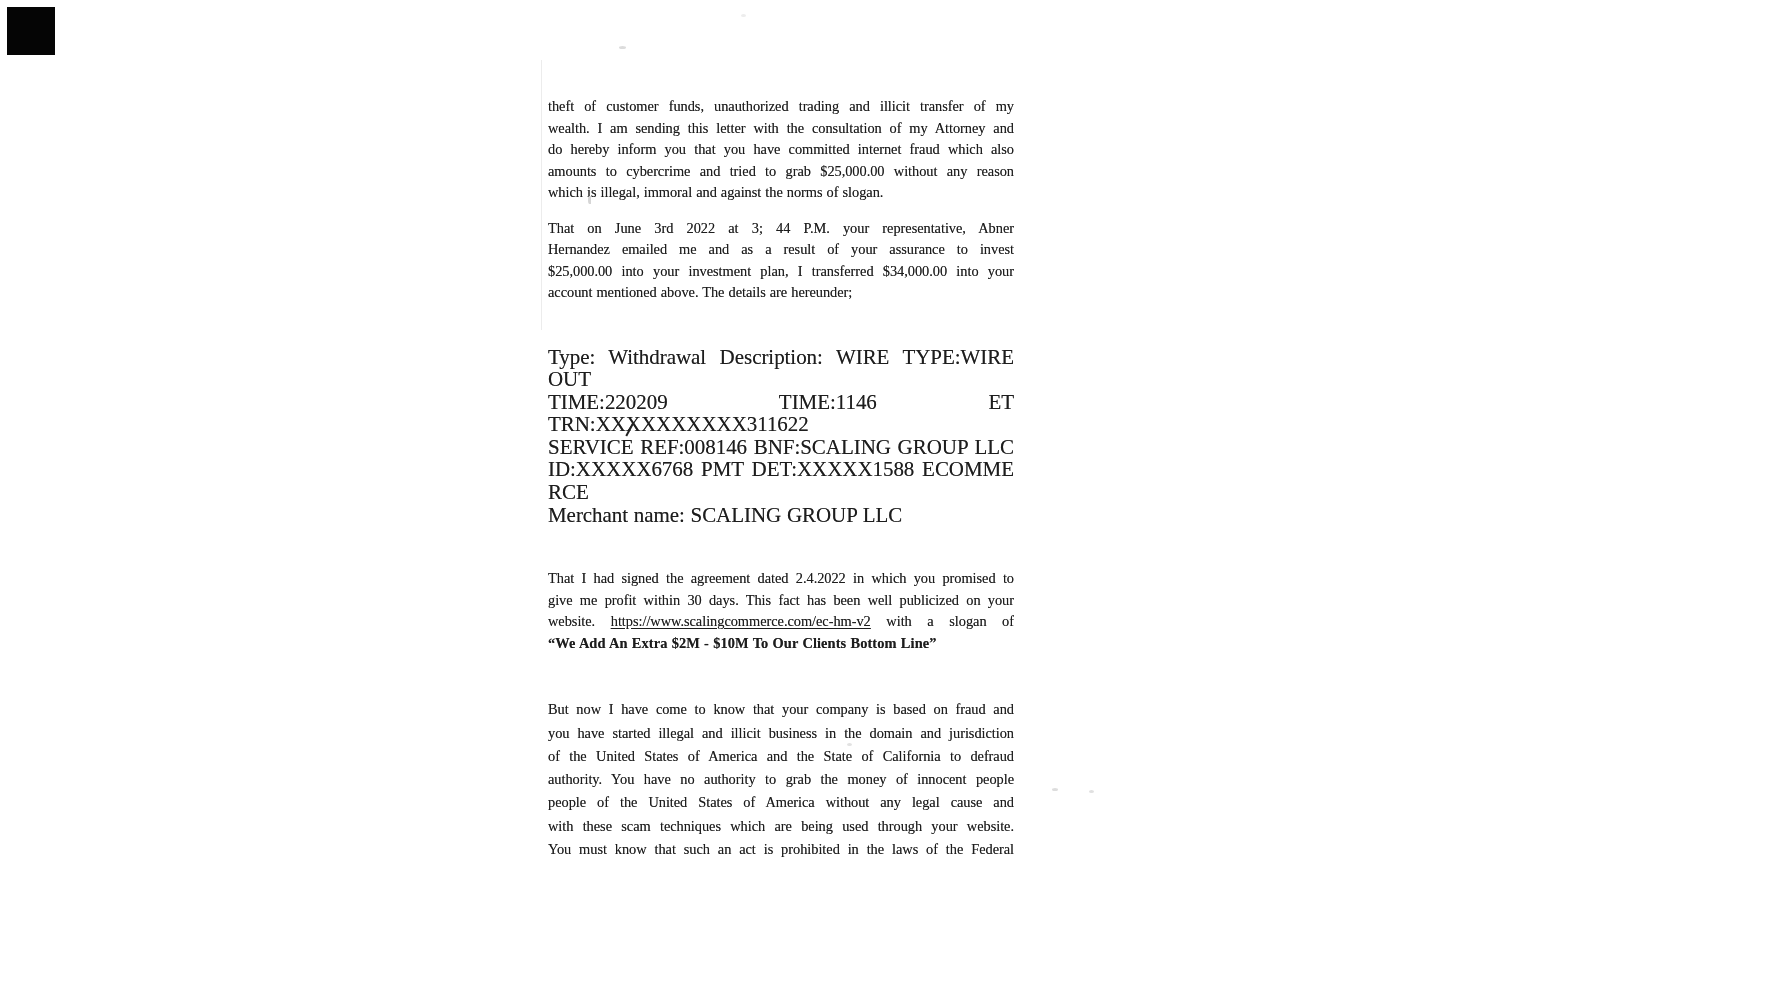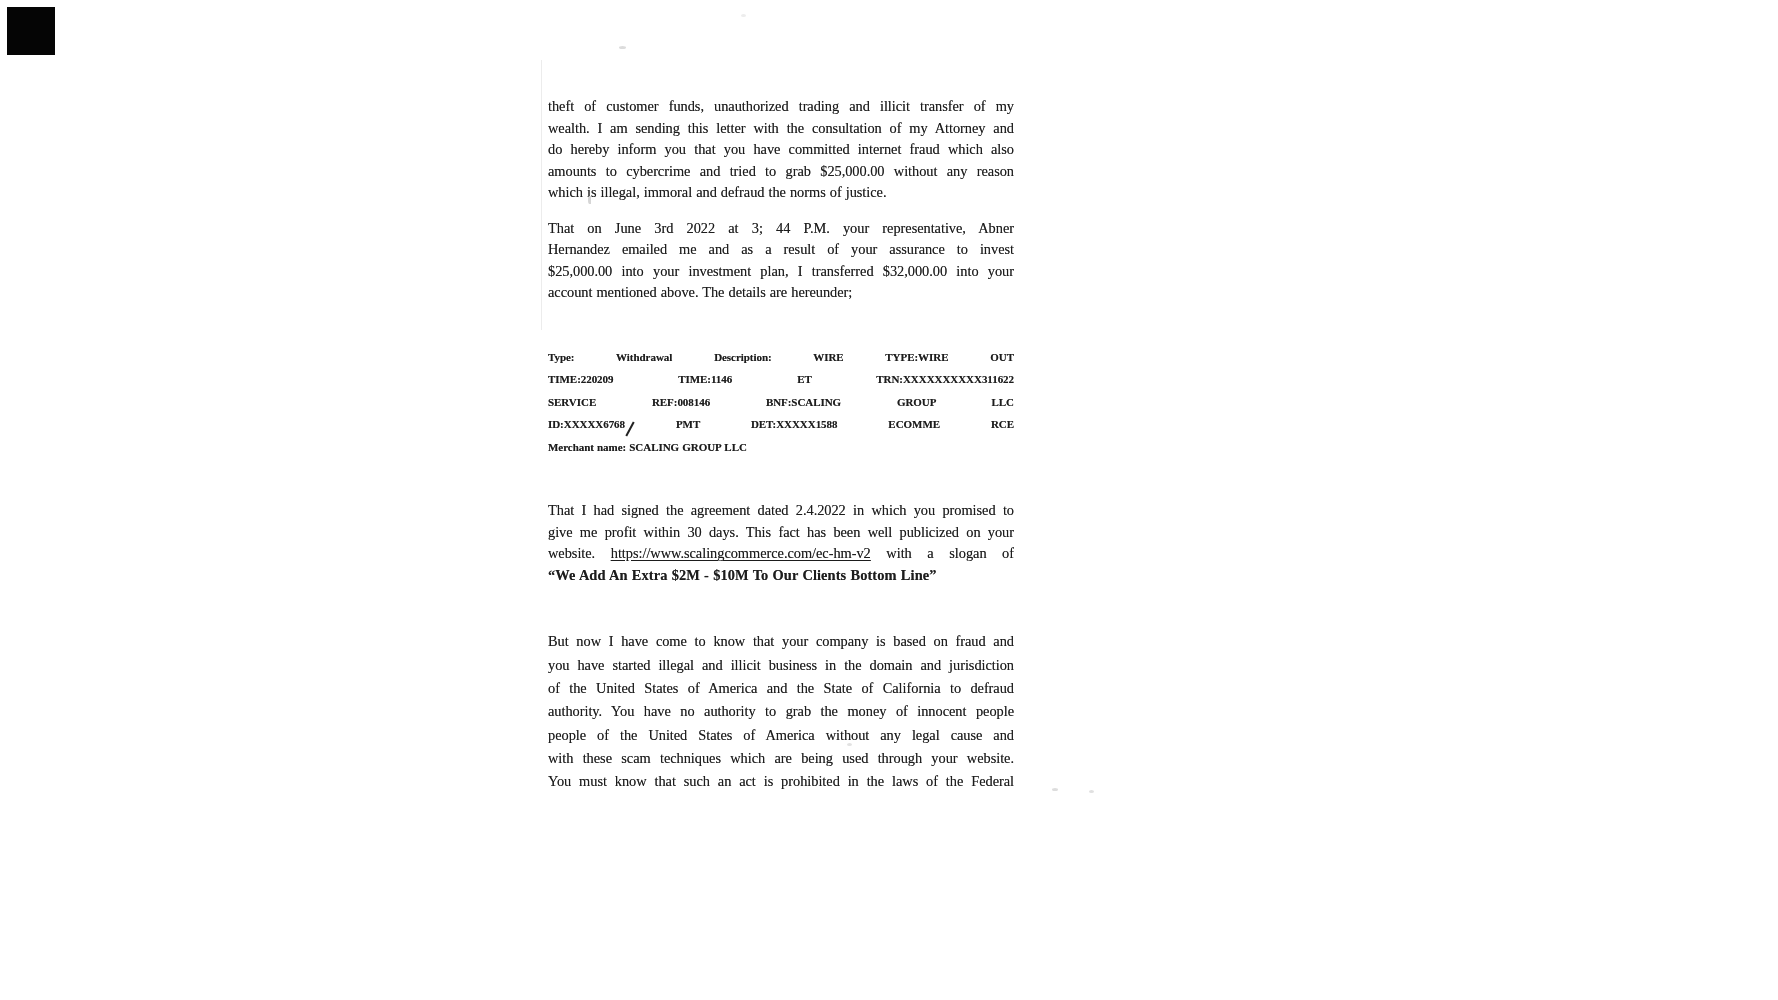--- a/index.html
+++ b/index.html
@@ -34,21 +34,21 @@
     text-align:justify;
     text-align-last:justify;
     overflow:hidden;
     letter-spacing:-0.05px;
     word-spacing:0.5px;
   }
   .line.last{text-align-last:left;}
   .para.body .line{font-size:14.4px;line-height:21.5px;}
   .para:nth-child(5) .line{line-height:23.3px;}
   .para.bold .line{
-    font-size:11px;line-height:22.6px;font-weight:bold;
+    font-size:21px;line-height:22.6px;font-weight:normal;
   }
   .line.slogan{
     font-size:11.6px;line-height:22px;font-weight:bold;
     letter-spacing:0.1px;
   }
   .link{text-decoration:underline;text-underline-offset:2px;}
   .strike{
     position:absolute;left:629px;top:421px;width:2px;height:16px;
     background:#222;transform:rotate(28deg);
   }
@@ -66,26 +66,26 @@
 <div class="canvas">
   <div class="corner-mark"></div>
   <div class="page-edge"></div>
 
   <div class="letter">
       <div class="para body">
         <div class="line">theft of customer funds, unauthorized trading and illicit transfer of my</div>
         <div class="line">wealth.  I am sending this letter with the consultation of my Attorney and</div>
         <div class="line">do hereby inform you that you have committed internet fraud which also</div>
         <div class="line">amounts to cybercrime and tried to grab $25,000.00 without any reason</div>
-        <div class="line last">which is illegal, immoral and defraud the norms of justice.</div>
+        <div class="line last">which is illegal, immoral and against the norms of slogan.</div>
       </div>
       <div class="para body">
         <div class="line">That on June 3rd 2022 at 3; 44 P.M. your representative, Abner</div>
         <div class="line">Hernandez emailed me and as a result of your assurance to invest</div>
-        <div class="line">$25,000.00 into your investment plan, I transferred $32,000.00 into your</div>
+        <div class="line">$25,000.00 into your investment plan, I transferred $34,000.00 into your</div>
         <div class="line last">account mentioned above. The details are hereunder;</div>
       </div>
       <div class="para bold">
         <div class="line">Type: Withdrawal Description: WIRE TYPE:WIRE OUT</div>
         <div class="line">TIME:220209 TIME:1146 ET TRN:XXXXXXXXXX311622</div>
         <div class="line">SERVICE REF:008146 BNF:SCALING GROUP LLC</div>
         <div class="line">ID:XXXXX6768 PMT DET:XXXXX1588 ECOMME RCE</div>
         <div class="line last">Merchant name: SCALING GROUP LLC</div>
       </div>
       <div class="para body">

